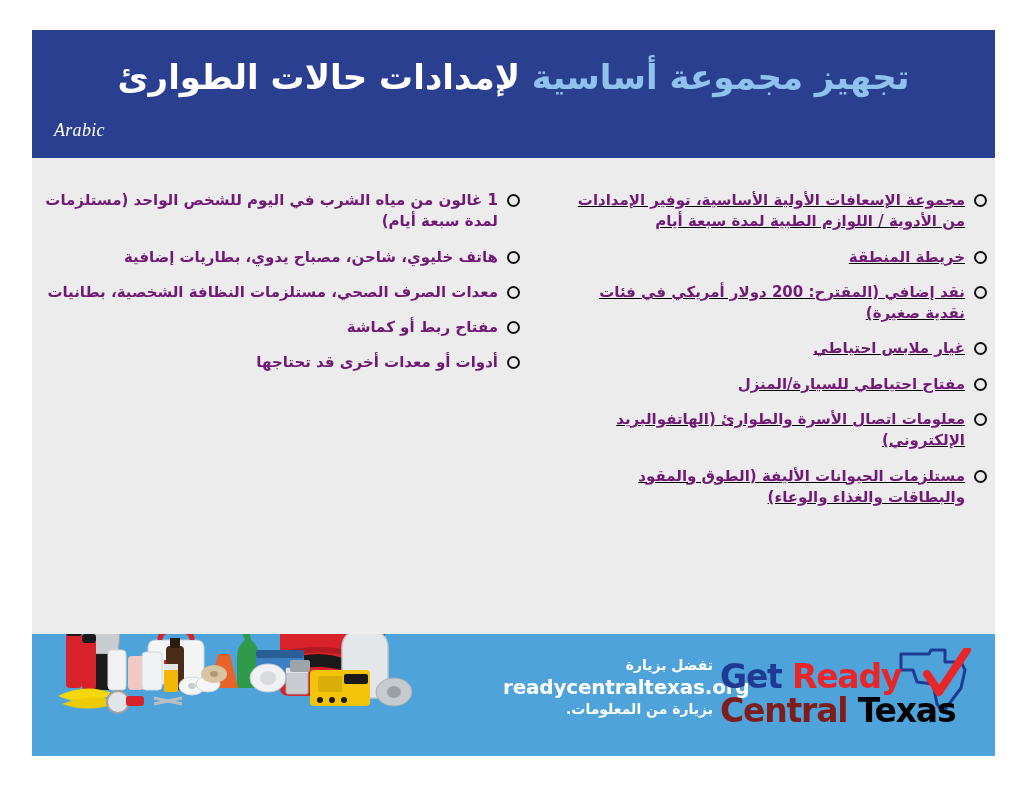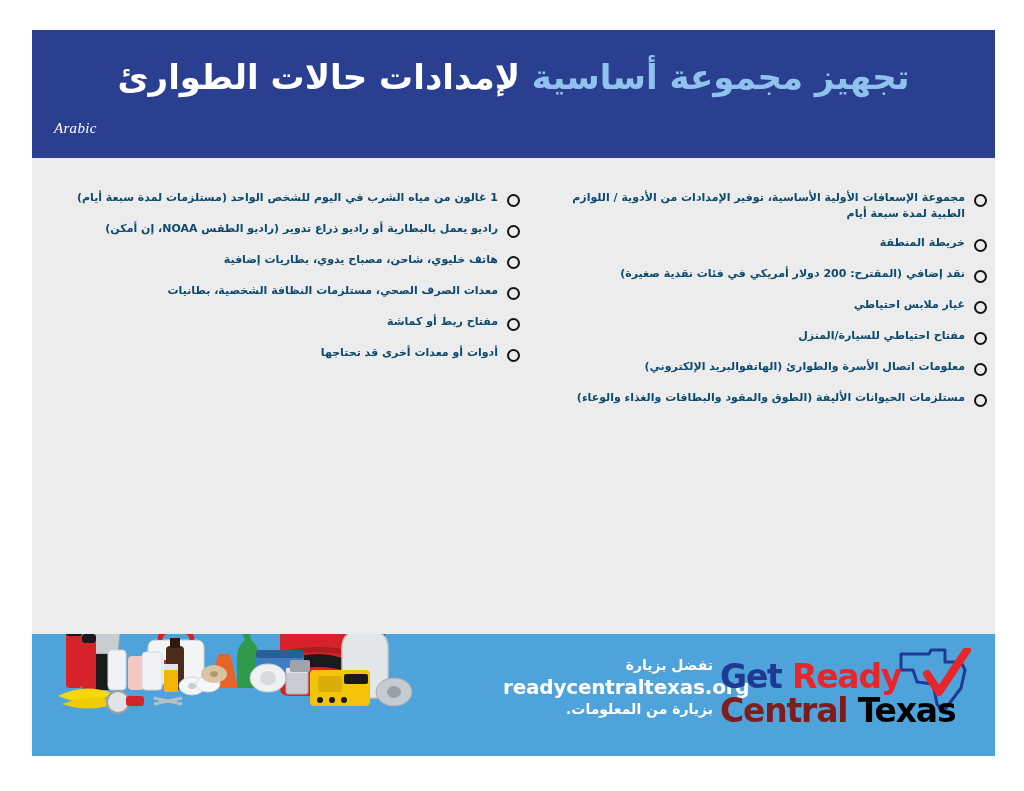--- a/index.html
+++ b/index.html
@@ -47,39 +47,39 @@
   }
   #header-title .t-accent { color: #8FC3EE; }
   #header-title .t-plain  { color: #FFFFFF; text-align: center; }
   #lang-label {
     position: absolute;
     left: 22px;
     top: 90px;
     color: #FFFFFF;
     font-family: "Liberation Serif", serif;
     font-style: italic;
-    font-size: 15px;
+    font-size: 18px;
     letter-spacing: .3px;
   }
 
   
   #content {
     position: absolute;
     left: 0;
     top: 128px;
     width: 963px;
     height: 476px;
     background: #ECECEC;
   }
 
   .column {
     position: absolute;
     top: 32px;
   }
-  #col-right { right: 8px;  width: 430px; }
+  #col-right { right: 8px;  width: 430px; text-decoration: underline; }
   #col-left  { left: 8px;   width: 480px; }
 
   .bullet-row {
     display: flex;
     flex-direction: row;
     align-items: flex-start;
     direction: rtl;
     margin-bottom: 14px;
   }
   .bullet-mark {
@@ -90,23 +90,23 @@
     border-radius: 50%;
     margin-top: 4px;
     margin-left: 9px;
     box-sizing: border-box;
   }
   .bullet-text {
     flex: 1 1 auto;
     direction: rtl;
     text-align: right;
     font-family: "DejaVu Sans", sans-serif;
-    font-size: 11px;
+    font-size: 15px;
     font-weight: bold;
-    color: #0c4a6e;
+    color: #701a75;
     line-height: 1.42;
   }
   
   #col-right .bullet-text { text-align: right; }
   #col-left  .bullet-text { text-align: right; }
 
   
   #banner {
     position: absolute;
     left: 0;
@@ -211,24 +211,20 @@
       </div>
     </div>
 
     <div class="column" id="col-left">
       <div class="bullet-row">
         <span class="bullet-mark"></span>
         <span class="bullet-text">1 غالون من مياه الشرب في اليوم للشخص الواحد (مستلزمات لمدة سبعة أيام)</span>
       </div>
       <div class="bullet-row">
         <span class="bullet-mark"></span>
-        <span class="bullet-text">راديو يعمل بالبطارية أو راديو ذراع تدوير (راديو الطقس NOAA، إن أمكن)</span>
-      </div>
-      <div class="bullet-row">
-        <span class="bullet-mark"></span>
         <span class="bullet-text">هاتف خليوي، شاحن، مصباح يدوي، بطاريات إضافية</span>
       </div>
       <div class="bullet-row">
         <span class="bullet-mark"></span>
         <span class="bullet-text">معدات الصرف الصحي، مستلزمات النظافة الشخصية، بطانيات</span>
       </div>
       <div class="bullet-row">
         <span class="bullet-mark"></span>
         <span class="bullet-text">مفتاح ربط أو كماشة</span>
       </div>

